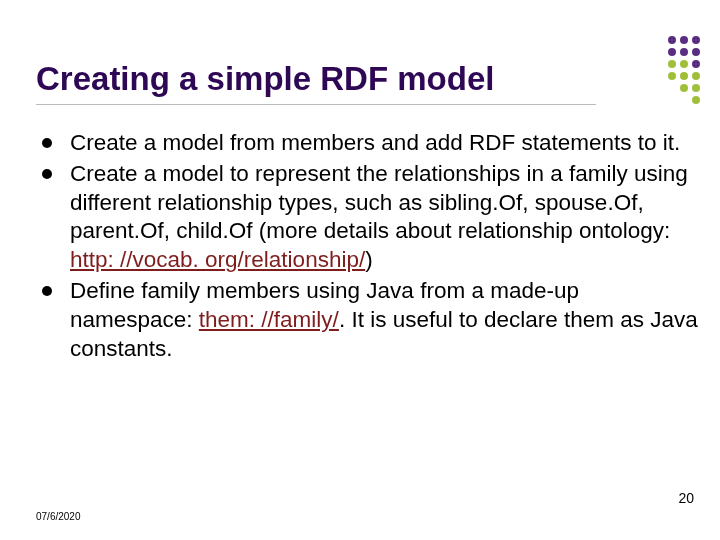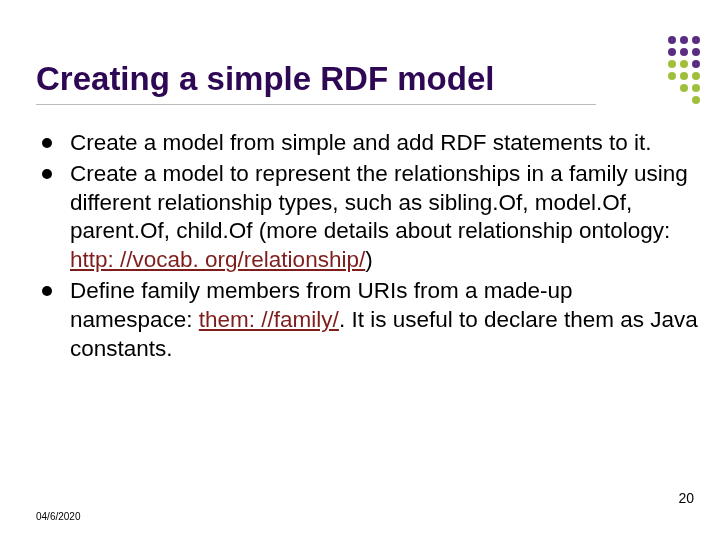--- a/index.html
+++ b/index.html
@@ -56,21 +56,21 @@
       <span style="background: rgb(255, 255, 255);"></span>
       <span style="background: rgb(255, 255, 255);"></span>
       <span style="background: rgb(255, 255, 255);"></span>
       <span style="background: rgb(159, 191, 59);"></span>
     </div>
 
   <h1 class="title">Creating a simple RDF model</h1>
 
   <div class="content">
     <ul id="bullets">
-        <li><span>Create a model from simple and add RDF statements to it.</span></li>
-        <li><span>Create a model to represent the relationships in a family using different relationship types, such as sibling.Of, model.Of, parent.Of, child.Of (more details about relationship ontology: </span><a>http: //vocab. org/relationship/</a><span>)</span></li>
-        <li><span>Define family members from URIs from a made-up namespace: </span><a>them: //family/</a><span>. It is useful to declare them as Java constants.</span></li>
+        <li><span>Create a model from members and add RDF statements to it.</span></li>
+        <li><span>Create a model to represent the relationships in a family using different relationship types, such as sibling.Of, spouse.Of, parent.Of, child.Of (more details about relationship ontology: </span><a>http: //vocab. org/relationship/</a><span>)</span></li>
+        <li><span>Define family members using Java from a made-up namespace: </span><a>them: //family/</a><span>. It is useful to declare them as Java constants.</span></li>
       </ul>
   </div>
 
-  <div class="footer-date">04/6/2020</div>
+  <div class="footer-date">07/6/2020</div>
   <div class="footer-num">20</div>
 </div>
 
 </body></html>

